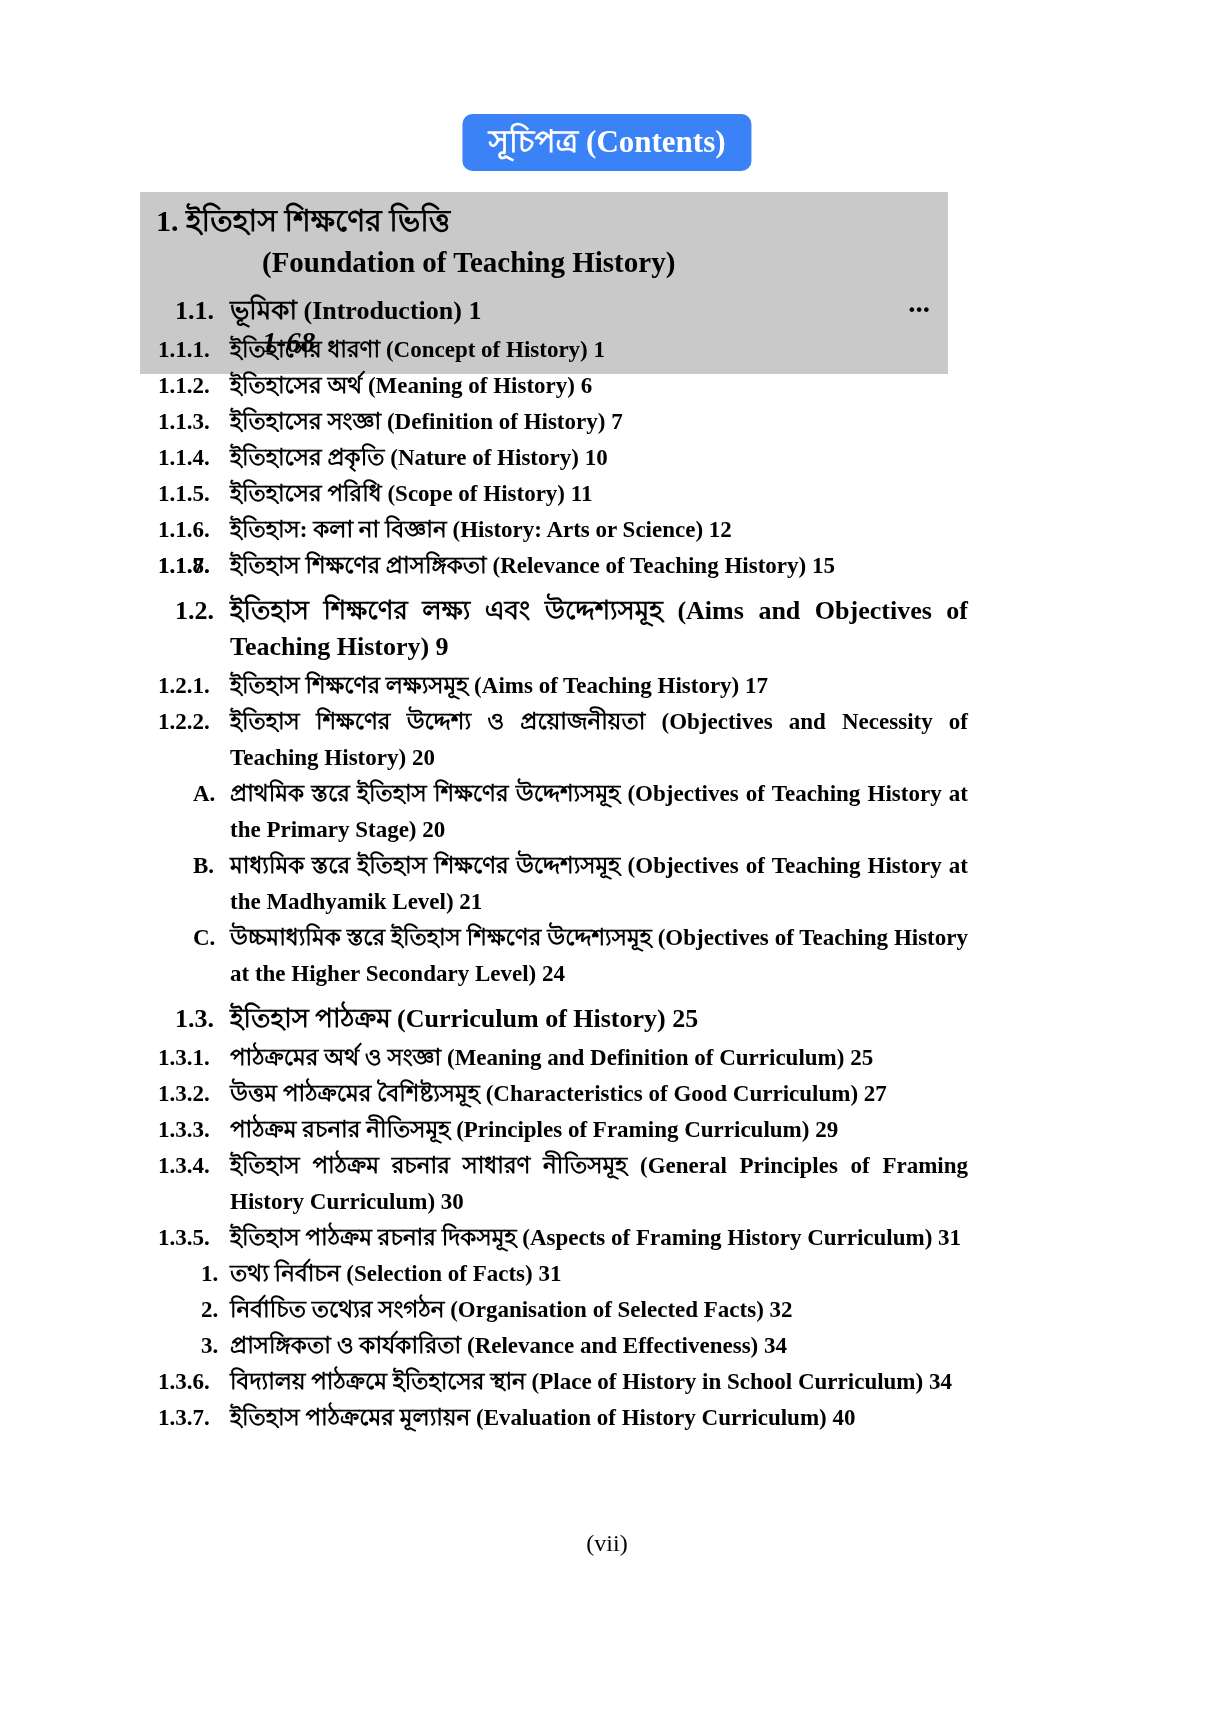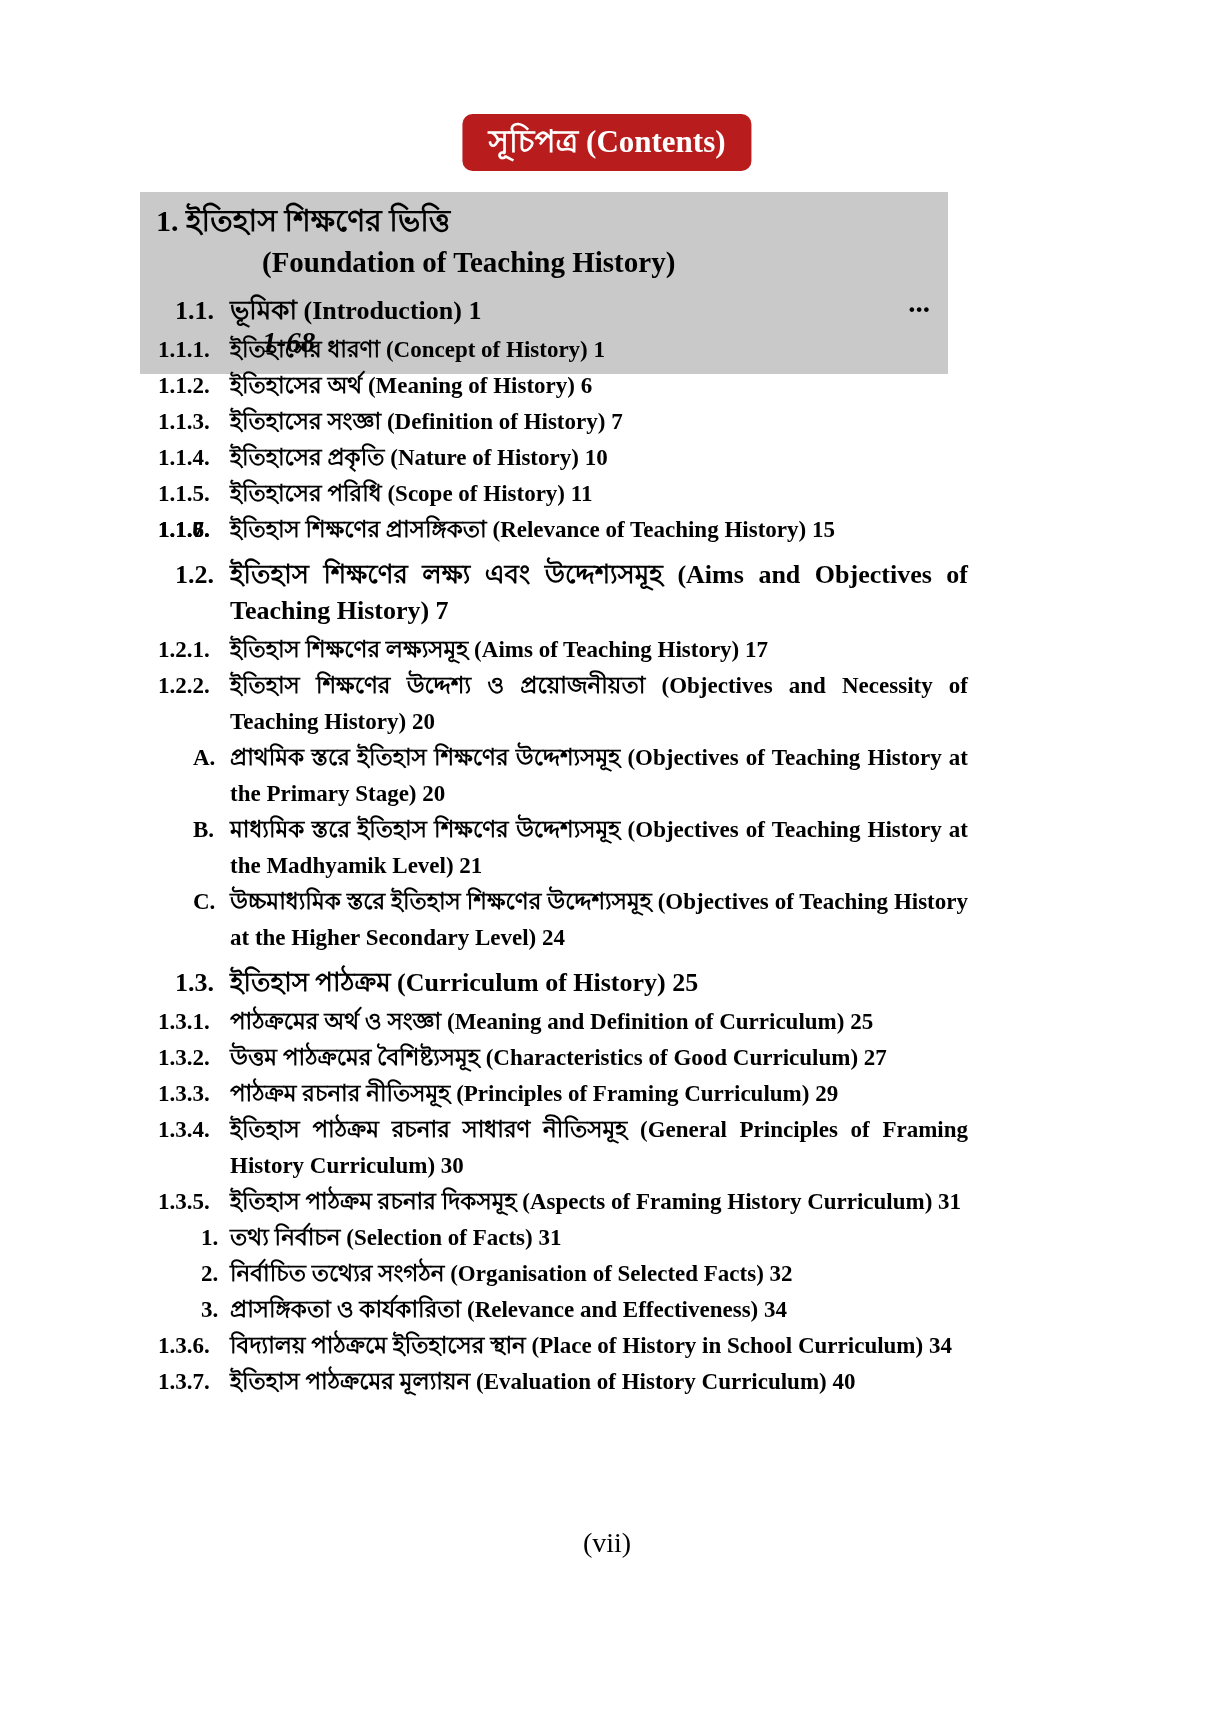--- a/index.html
+++ b/index.html
@@ -11,21 +11,21 @@
     font-family: "Liberation Serif", "DejaVu Serif", serif;
     position: relative;
     overflow: hidden;
   }
 
   .title-badge {
     position: absolute;
     top: 114px;
     left: 50%;
     transform: translateX(-50%);
-    background: #b91c1c;
+    background: #3b82f6;
     color: #ffffff;
     font-weight: bold;
     font-size: 31px;
     line-height: 1;
     padding: 12px 26px 14px;
     border-radius: 10px;
     white-space: nowrap;
   }
 
   .chapter-band {
@@ -86,21 +86,21 @@
   .level-sub .num { left: 0; }
   .level-alpha .num { left: 35px; }
   .level-subnum .num { left: 43px; }
 
   .footer {
     position: absolute;
     top: 1526px;
     left: 0;
     width: 100%;
     text-align: center;
-    font-size: 28px;
+    font-size: 24px;
     line-height: 34px;
   }
 </style>
 </head>
 <body>
 
 <div class="title-badge">সূচিপত্র (Contents)</div>
 
 <div class="chapter-band">
   <div class="band-line1">1. ইতিহাস শিক্ষণের ভিত্তি</div>
@@ -131,31 +131,32 @@
     <div class="entry level-sub">
     <span class="num">1.1.4.</span>
     <span class="txt">ইতিহাসের প্রকৃতি (Nature of History) 10</span>
   </div>
     <div class="entry level-sub">
     <span class="num">1.1.5.</span>
     <span class="txt">ইতিহাসের পরিধি (Scope of History) 11</span>
   </div>
     <div class="entry level-sub">
     <span class="num">1.1.6.</span>
+    <span class="txt">ইতিহাস: কলা না বিজ্ঞান (History: Arts or Science) 12</span>
   </div>
     <div class="entry level-sub">
     <span class="num">1.1.7.</span>
   </div>
     <div class="entry level-sub">
     <span class="num">1.1.8.</span>
     <span class="txt">ইতিহাস শিক্ষণের প্রাসঙ্গিকতা (Relevance of Teaching History) 15</span>
   </div>
     <div class="entry level-section">
     <span class="num">1.2.</span>
-    <span class="txt">ইতিহাস শিক্ষণের লক্ষ্য এবং উদ্দেশ্যসমূহ (Aims and Objectives of Teaching History) 7</span>
+    <span class="txt">ইতিহাস শিক্ষণের লক্ষ্য এবং উদ্দেশ্যসমূহ (Aims and Objectives of Teaching History) 9</span>
   </div>
     <div class="entry level-sub">
     <span class="num">1.2.1.</span>
     <span class="txt">ইতিহাস শিক্ষণের লক্ষ্যসমূহ (Aims of Teaching History) 17</span>
   </div>
     <div class="entry level-sub">
     <span class="num">1.2.2.</span>
     <span class="txt">ইতিহাস শিক্ষণের উদ্দেশ্য ও প্রয়োজনীয়তা (Objectives and Necessity of Teaching History) 20</span>
   </div>
     <div class="entry level-alpha">

